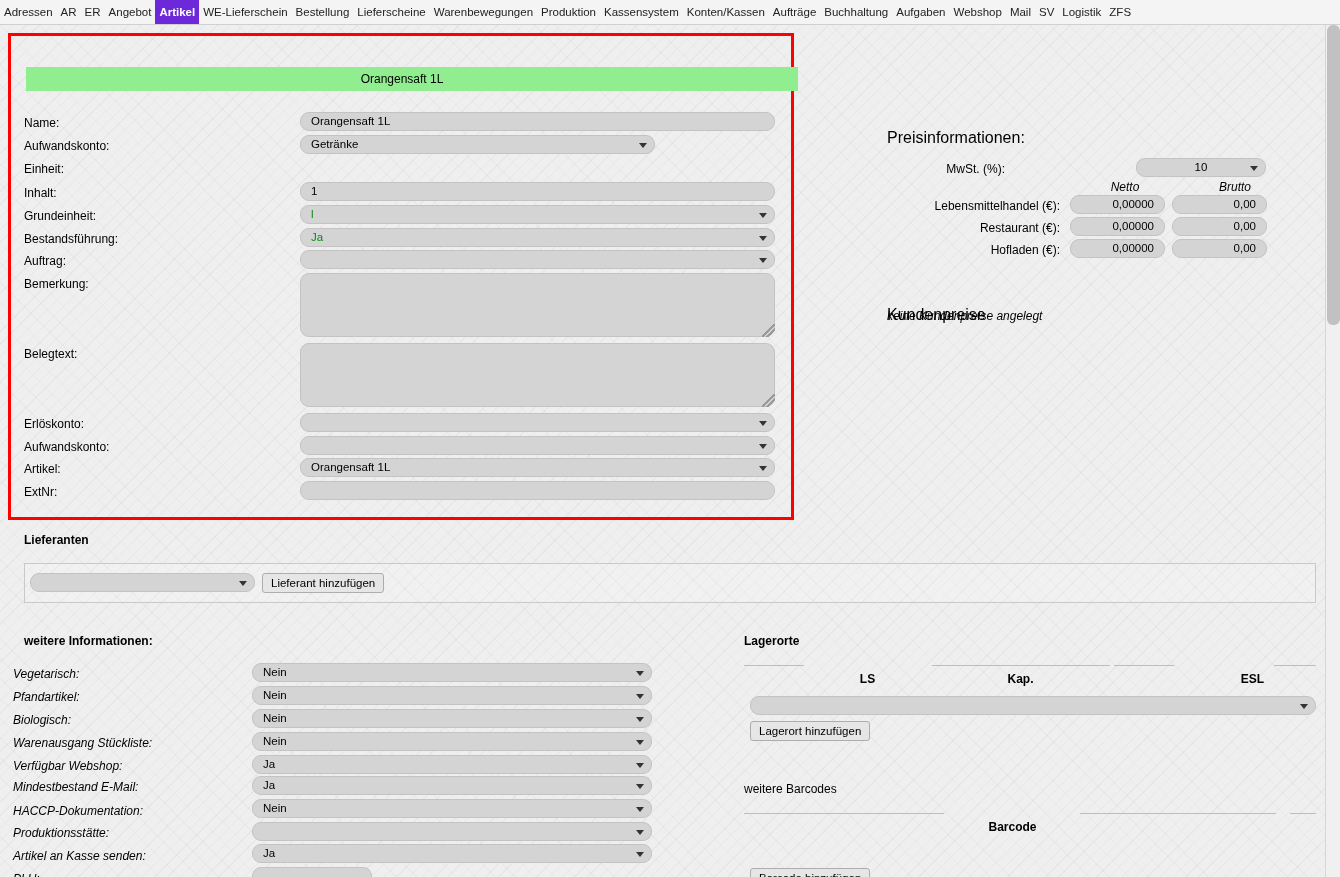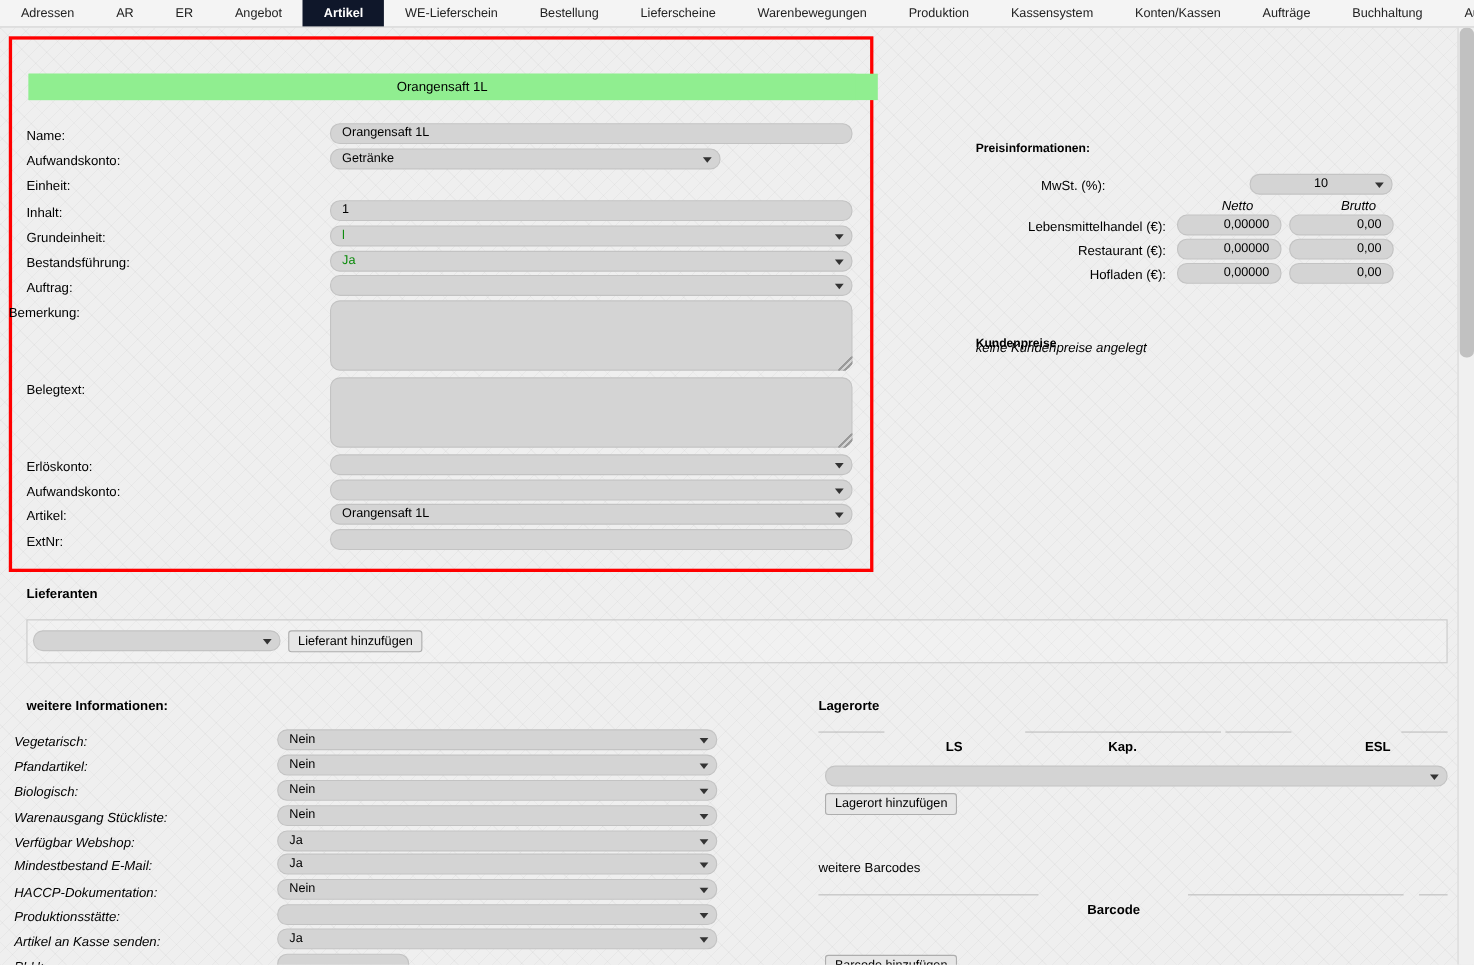--- a/index.html
+++ b/index.html
@@ -23,29 +23,29 @@
     height: 25px;
     background: #f4f4f4;
     border-bottom: 1px solid #d0d0d0;
     display: flex;
     align-items: stretch;
     font-size: 11.5px;
     position: relative;
     z-index: 5;
   }
   #topnav .navitem {
-    padding: 0 19px;
+    padding: 0 4px;
     display: flex;
     align-items: center;
     color: #222;
     white-space: nowrap;
     cursor: pointer;
   }
   #topnav .navitem.active {
-    background: #0f172a;
+    background: #6d28d9;
     color: #fff;
     font-weight: bold;
   }
 
   
   #main {
     position: relative;
     width: 1340px;
     height: 852px;
   }
@@ -115,21 +115,21 @@
   .ta-grip {
     position: absolute;
     width: 13px; height: 13px;
     pointer-events: none;
     background:
       linear-gradient(135deg, transparent 0 45%, #9a9a9a 45% 55%, transparent 55% 100%),
       linear-gradient(135deg, transparent 0 65%, #9a9a9a 65% 75%, transparent 75% 100%);
   }
 
   
-  .section-h { position: absolute; font-weight: bold; font-size: 11px; }
+  .section-h { position: absolute; font-weight: normal; font-size: 16px; }
   .rlabel { position: absolute; font-size: 12px; text-align: right; }
   .colhead { position: absolute; font-style: italic; font-size: 12px; text-align: center; width: 100px; }
   .num {
     position: absolute;
     height: 19px; line-height: 19px;
     background: #d4d4d4;
     border: 1px solid #c3c3c3;
     border-radius: 9px;
     font-size: 11.5px;
     text-align: right;
@@ -245,21 +245,21 @@
     <input class="inp green" style="left: 0px; top: 0px; width: 475px;" value="Ja">
     <span class="caret"></span>
   </div>
 
   <div class="flabel" style="left:24px; top:229px;">Auftrag:</div>
   <div class="selwrap" style="left:300px; top:225px; width:475px; height:19px;">
     <input class="inp" style="left: 0px; top: 0px; width: 475px;" value="">
     <span class="caret"></span>
   </div>
 
-  <div class="flabel" style="left:8px; top:252px;">Bemerkung:</div>
+  <div class="flabel" style="left:24px; top:252px;">Bemerkung:</div>
   <textarea class="ta" style="left: 300px; top: 248px; width: 475px; height: 64px;"></textarea>
   <div class="ta-grip" style="left:762px; top:299px;"></div>
 
   <div class="flabel" style="left:24px; top:322px;">Belegtext:</div>
   <textarea class="ta" style="left: 300px; top: 318px; width: 475px; height: 64px;"></textarea>
   <div class="ta-grip" style="left:762px; top:369px;"></div>
 
   <div class="flabel" style="left:24px; top:392px;">Erlöskonto:</div>
   <div class="selwrap" style="left:300px; top:388px; width:475px; height:19px;">
     <input class="inp" style="left: 0px; top: 0px; width: 475px;" value="">

